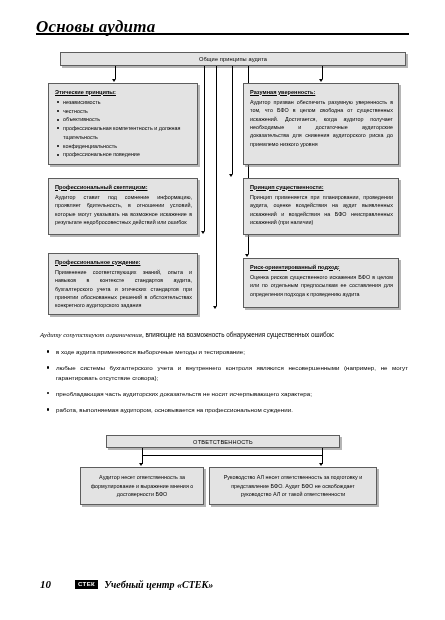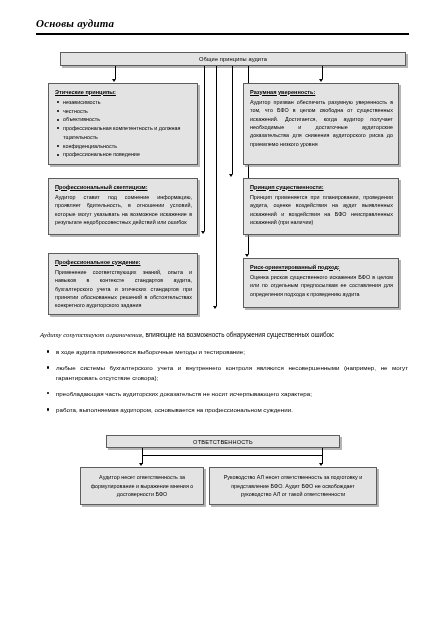--- a/index.html
+++ b/index.html
@@ -7,21 +7,21 @@
     width:445px;height:620px;background:#ffffff;
     font-family:"Liberation Sans",sans-serif;
     color:#000;overflow:hidden;position:relative;
   }
   .page{position:absolute;inset:0;}
 
   
   .runhead{position:absolute;left:36px;top:17px;}
   .runhead-title{
     font-family:"Liberation Serif",serif;
-    font-style:italic;font-weight:700;font-size:11px;
+    font-style:italic;font-weight:700;font-size:17px;
     letter-spacing:.2px;
   }
   .runhead-rule{
     position:absolute;left:36px;top:33px;width:373px;height:1.6px;
     background:#000;
   }
 
   
   .box{
     position:absolute;box-sizing:border-box;
@@ -214,14 +214,19 @@
       <span>Аудитор несет ответственность за формулирование и выражение мнения о достоверности БФО</span>
     </div>
   </div>
 
   <div class="box b-mgmt">
     <div class="cbox">
       <span>Руководство АЛ несет ответственность за подготовку и представление БФО. Аудит БФО не освобождает руководство АЛ от такой ответственности</span>
     </div>
   </div>
 
+  <div class="footer">
+    <span class="pagenum">10</span>
+    <span class="logo">СТЕК</span>
+    <span class="footer-text">Учебный центр «СТЕК»</span>
+  </div>
 
 </div>
 
 </body></html>

